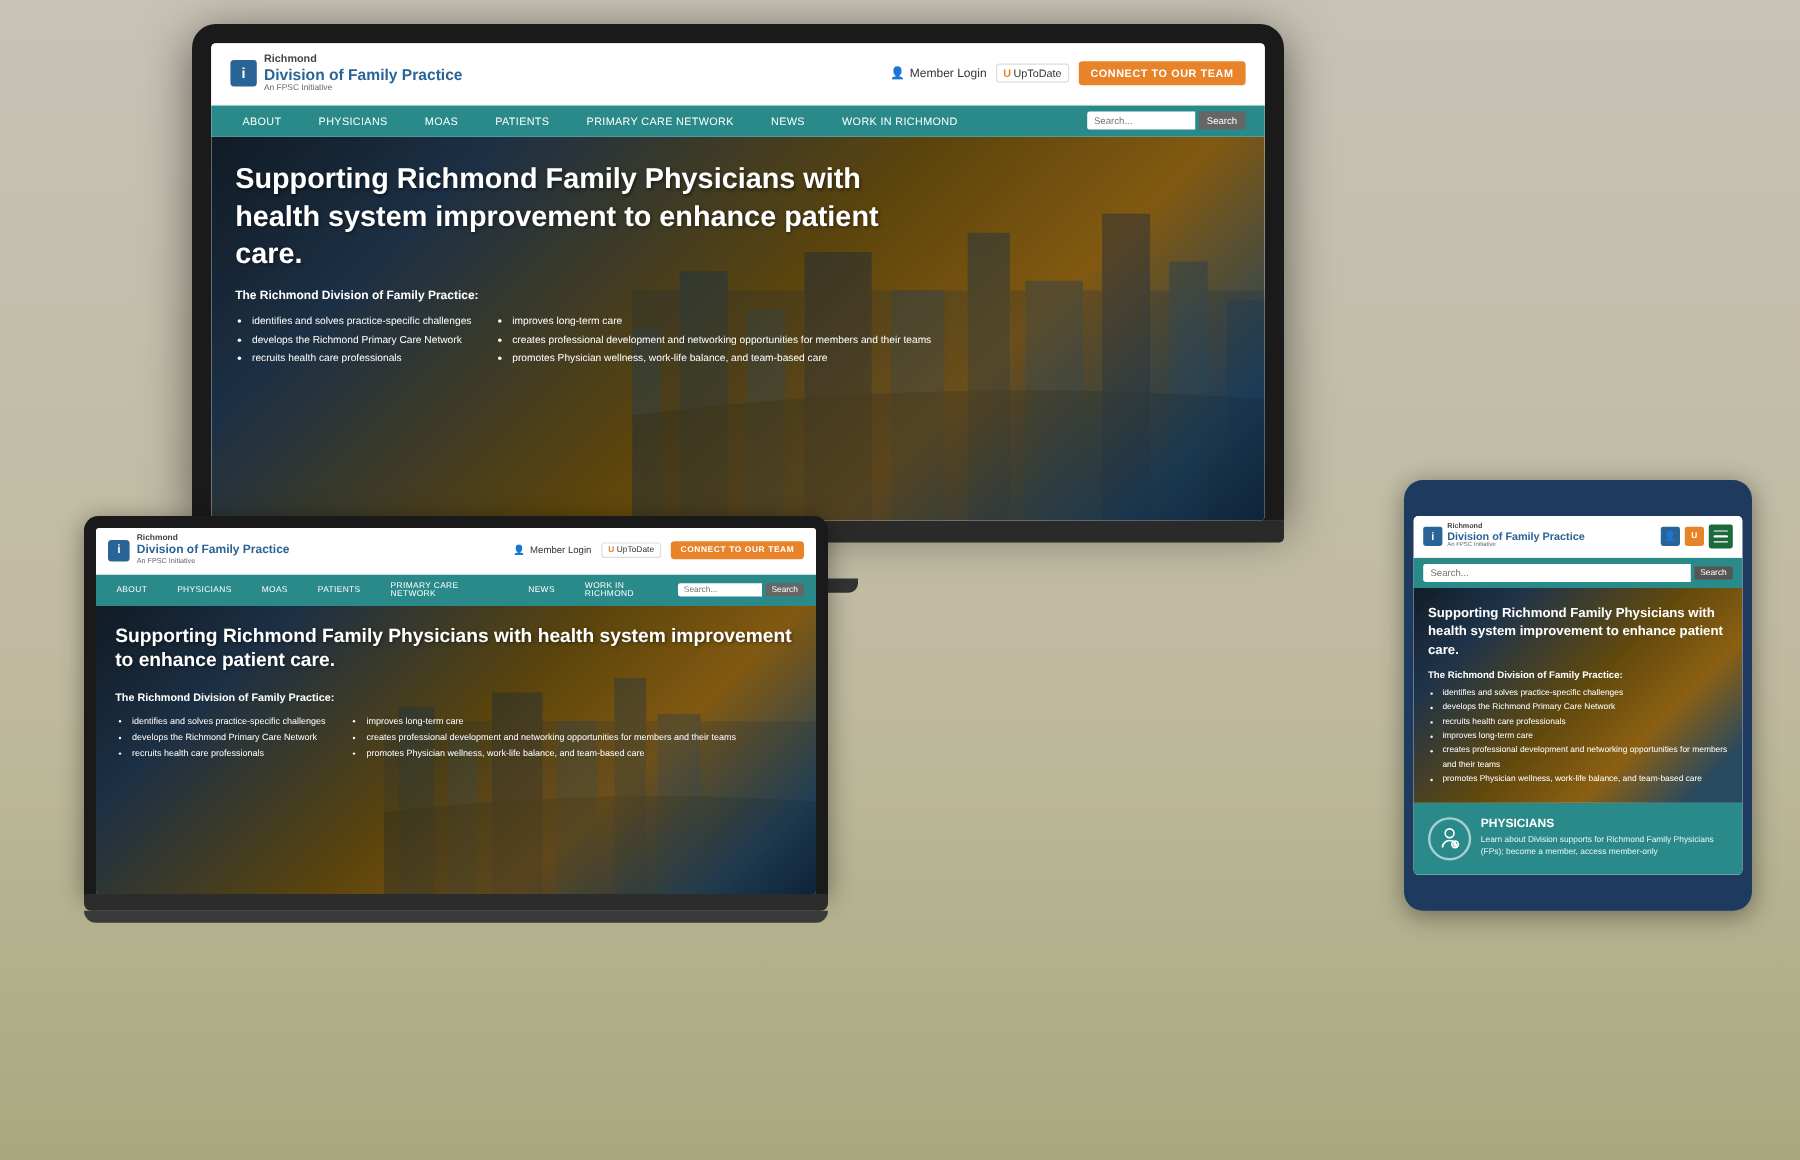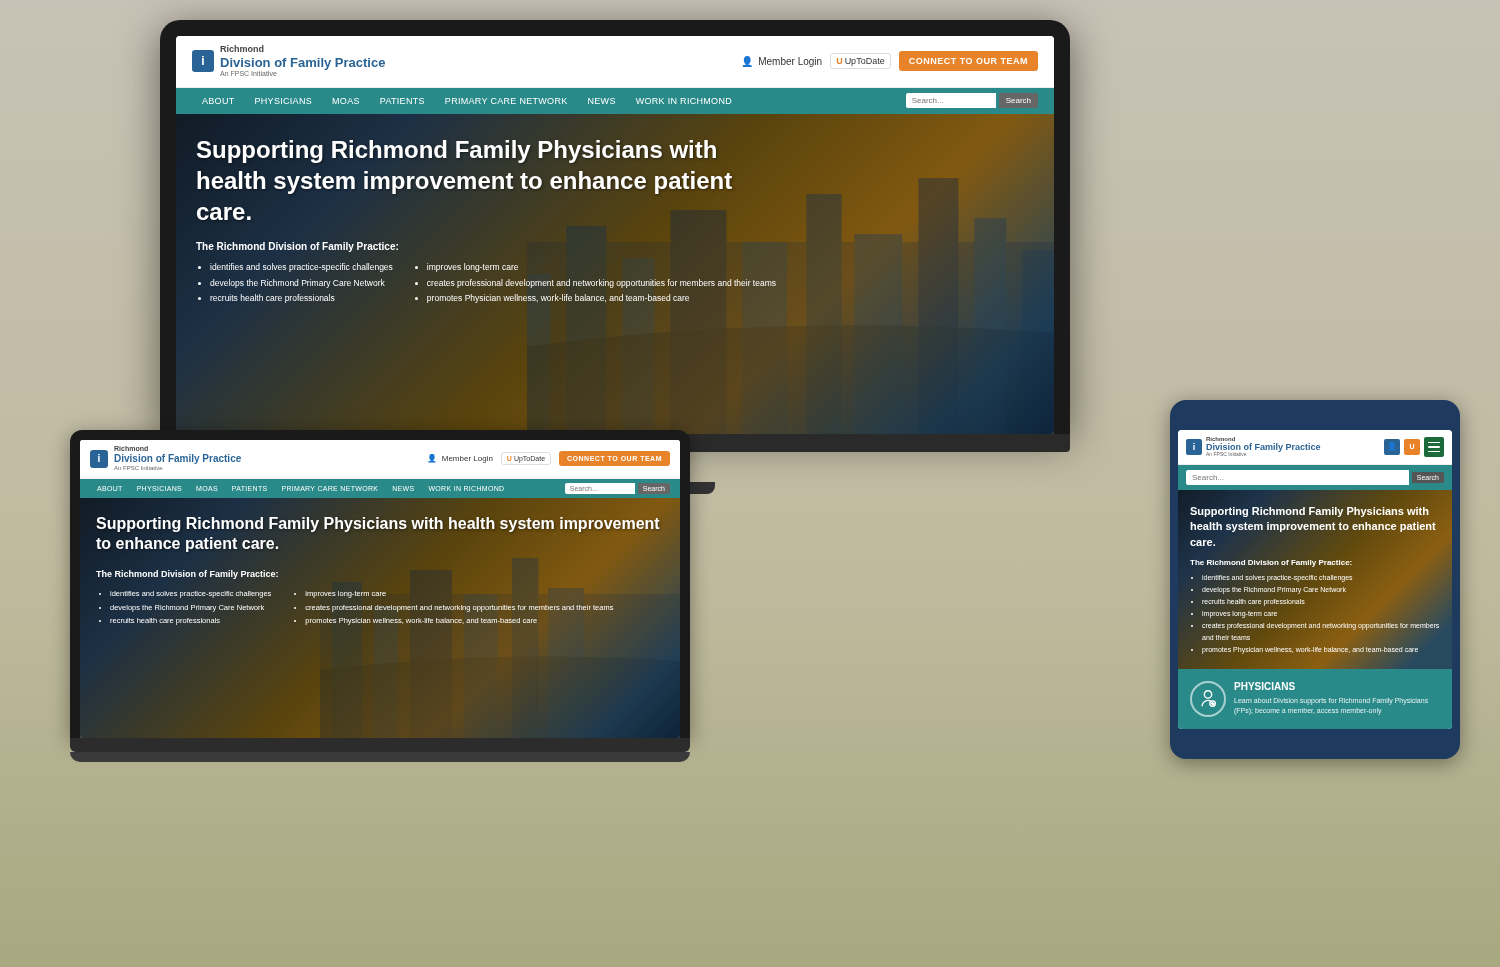--- a/index.html
+++ b/index.html
@@ -201,21 +201,21 @@
       background: #2a8a8a;
       padding: 0 16px;
       display: flex;
       align-items: center;
       justify-content: space-between;
     }
 
     .nav-links {
       display: flex;
       align-items: center;
-      gap: 0;
+      gap: 11px;
     }
 
     .nav-link {
       color: white;
       font-size: 9px;
       padding: 8px 10px;
       text-transform: uppercase;
       cursor: pointer;
       letter-spacing: 0.3px;
     }

